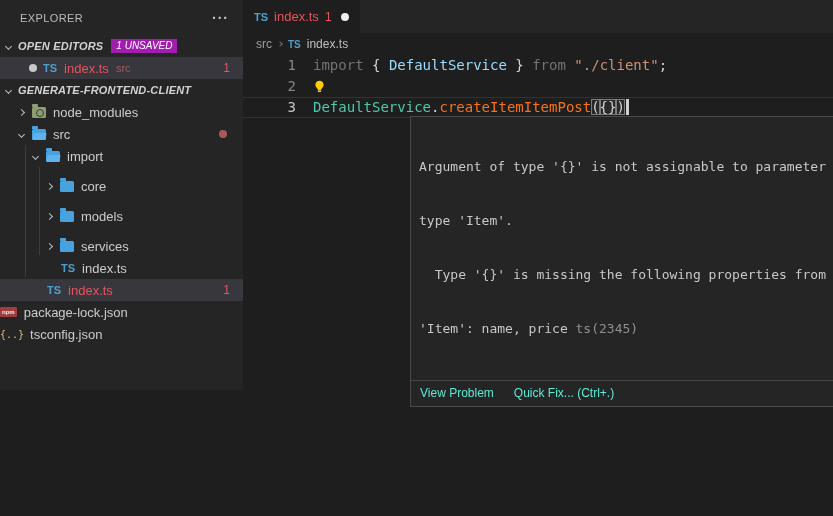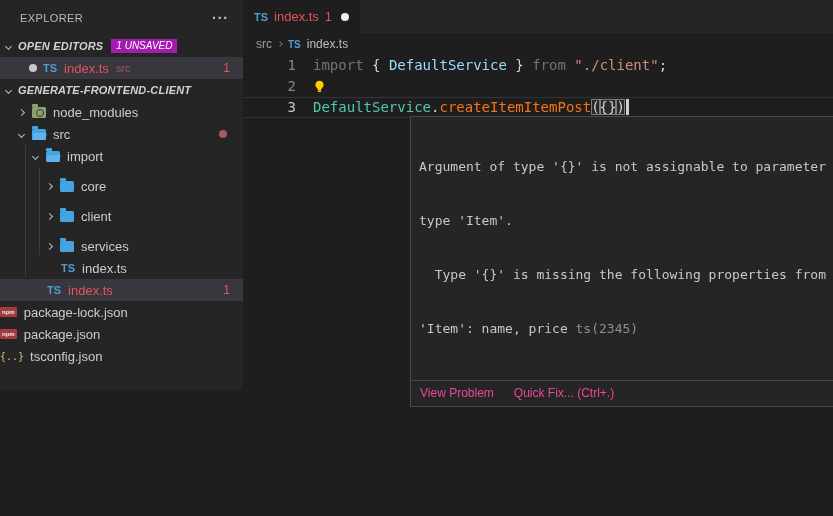--- a/index.html
+++ b/index.html
@@ -73,21 +73,21 @@
   .bx { outline:1px solid #7e7e7e; outline-offset:-1px; background:rgba(120,120,120,0.12); }
   .squig { text-decoration:underline wavy #f14c4c 1px; text-underline-offset:3.5px; }
   .cursor { display:inline-block; width:3px; height:16px; background:#cfcfcf; vertical-align:-3px; margin-left:1px; }
   .bulb { margin-left:17px; display:flex; align-items:center; }
 
   
   .tooltip { position:absolute; left:410px; top:116px; width:480px; background:#252526; border:1px solid #4a4a4a; z-index:10; }
   .tt-body { padding:5px 8px 6px; font-family:"DejaVu Sans Mono", monospace; font-size:13px; line-height:18px; color:#c8c8c8; white-space:pre; }
   .tt-code { color:#8f8f8f; }
   .tt-footer { border-top:1px solid #454545; padding:5px 9px 6px; display:flex; gap:20px; font-size:12px; }
-  .tt-footer .lnk { color:#ec4899; cursor:pointer; }
+  .tt-footer .lnk { color:#5eead4; cursor:pointer; }
 </style>
 </head>
 <body>
 
 <div class="app">
 
   <div class="sidebar">
 
     <div class="sb-title">
       <span class="t">EXPLORER</span>
@@ -138,21 +138,21 @@
 
       <div class="row pl3">
         <span class="chev right"></span>
         <span class="folder"></span>
         <span class="lbl">core</span>
       </div>
 
       <div class="row pl3">
         <span class="chev right"></span>
         <span class="folder"></span>
-        <span class="lbl">client</span>
+        <span class="lbl">models</span>
       </div>
 
       <div class="row pl3">
         <span class="chev right"></span>
         <span class="folder"></span>
         <span class="lbl">services</span>
       </div>
 
       <div class="row pl3f">
         <span class="ts-ico">TS</span>
@@ -163,24 +163,20 @@
         <span class="ts-ico">TS</span>
         <span class="lbl err-name">index.ts</span>
         <span class="err-count">1</span>
       </div>
 
       <div class="row pl1f">
         <span class="npm-ico">npm</span>
         <span class="lbl">package-lock.json</span>
       </div>
 
-      <div class="row pl1f">
-        <span class="npm-ico">npm</span>
-        <span class="lbl">package.json</span>
-      </div>
 
       <div class="row pl1f">
         <span class="brace-ico">{..}</span>
         <span class="lbl">tsconfig.json</span>
       </div>
     </div>
   </div>
 
   <div class="editor">
 

